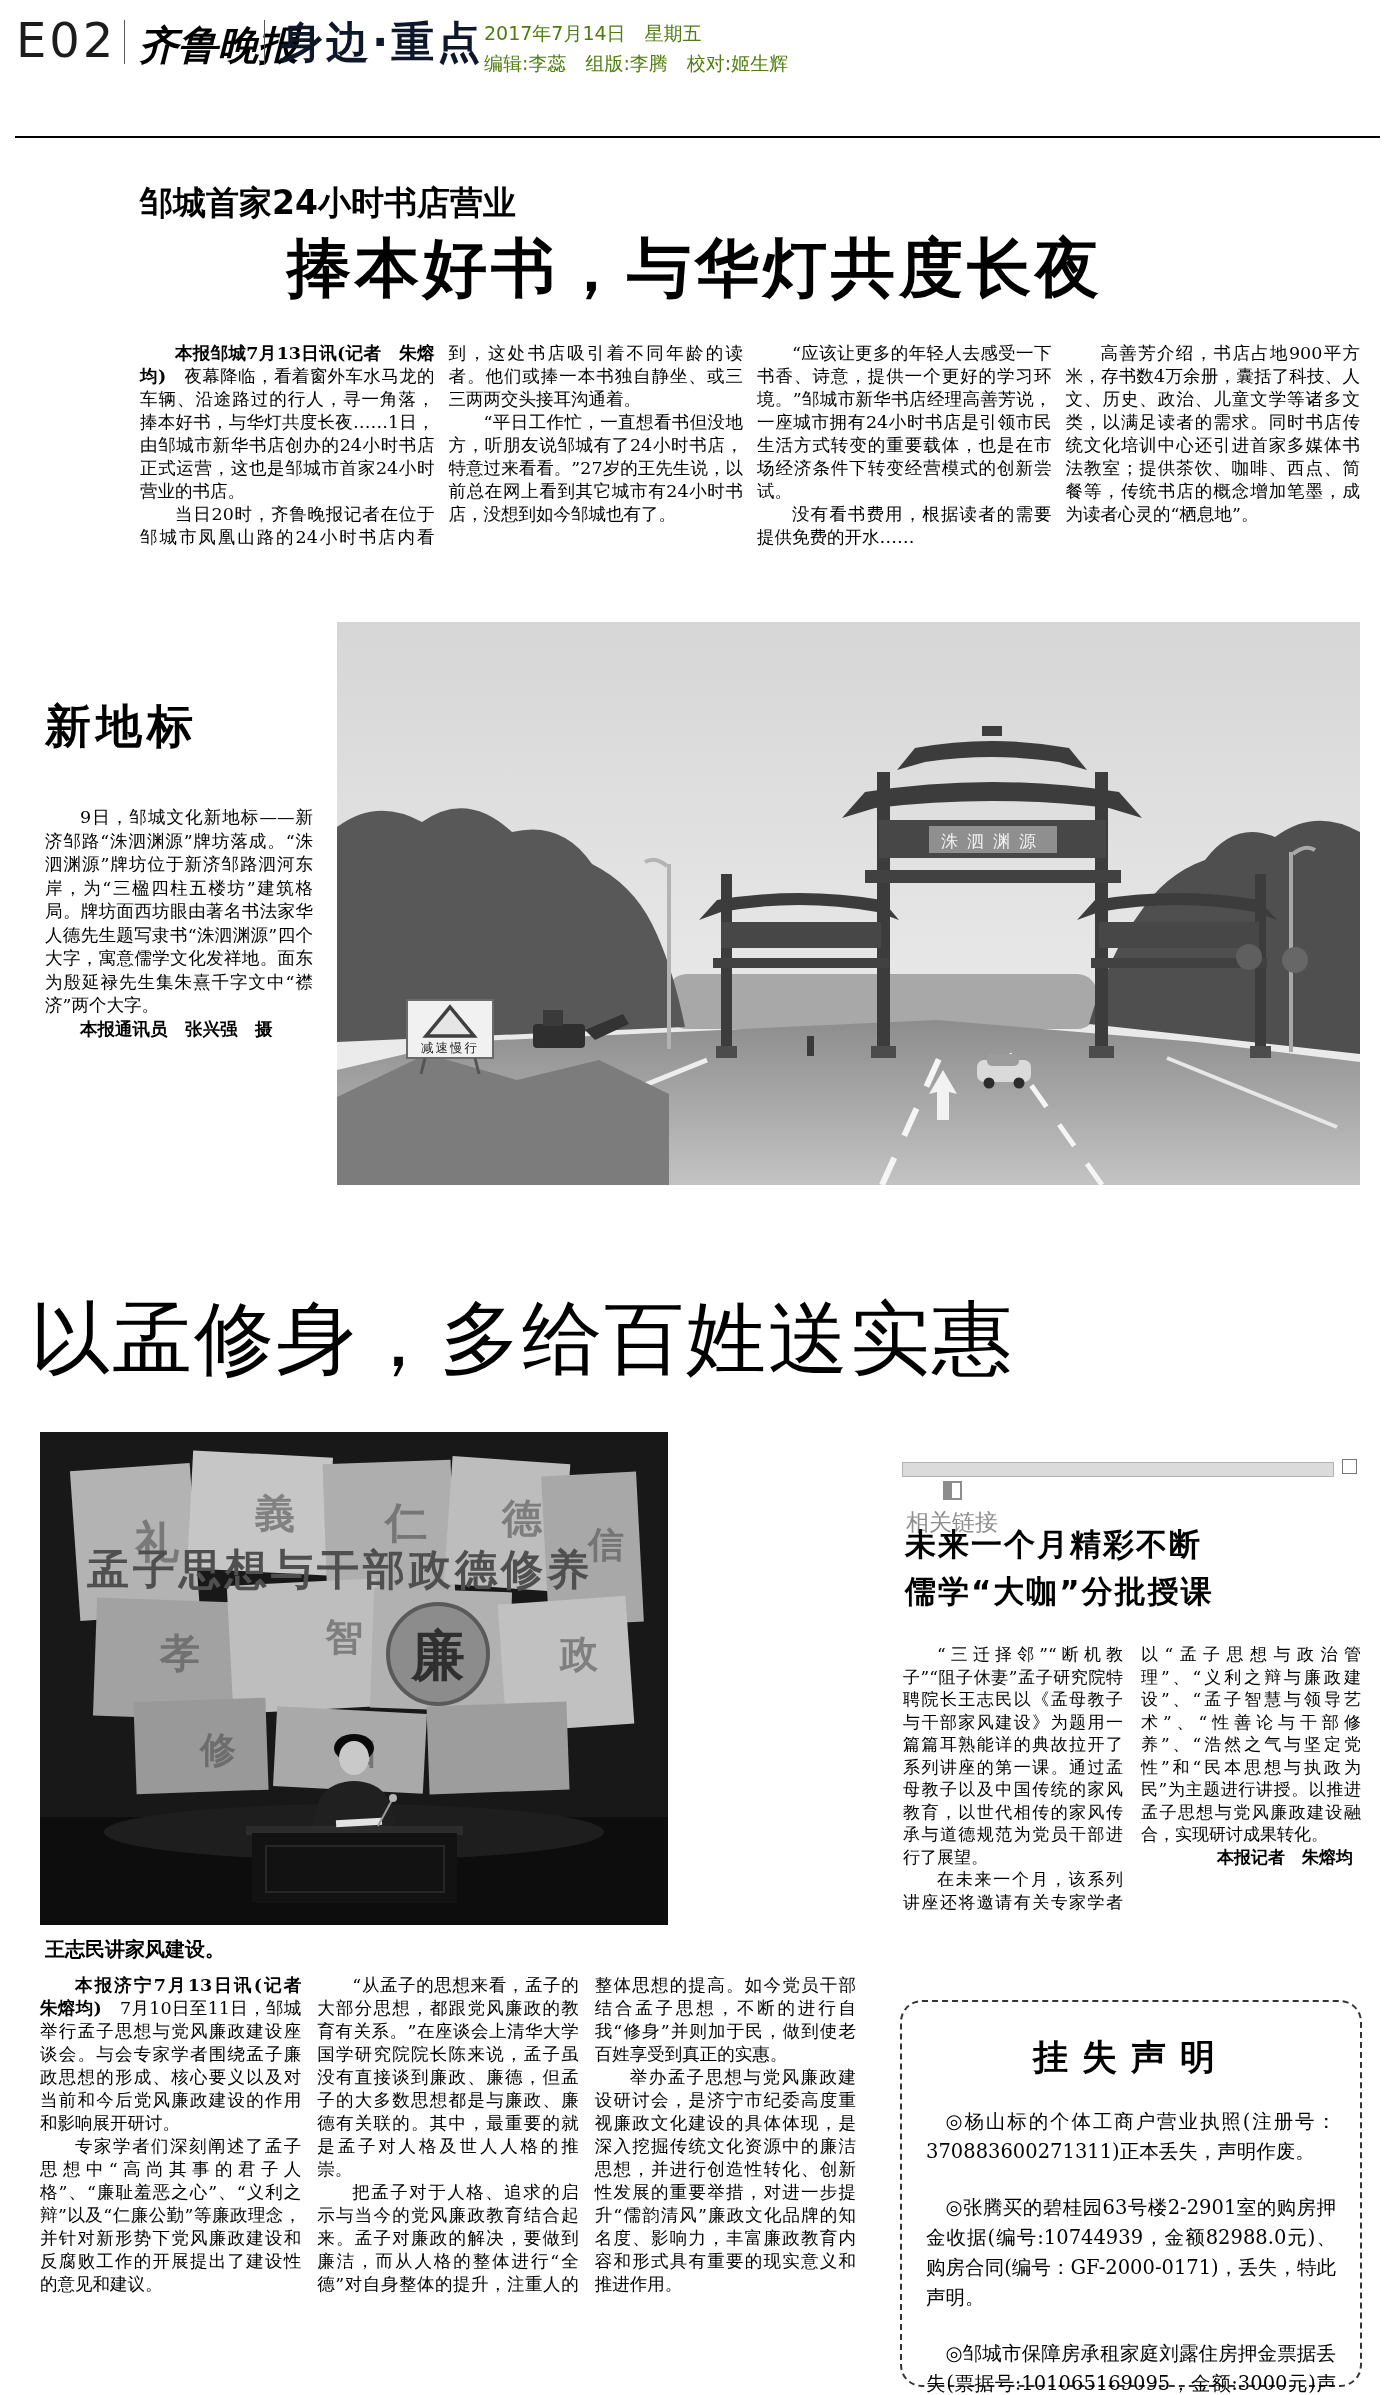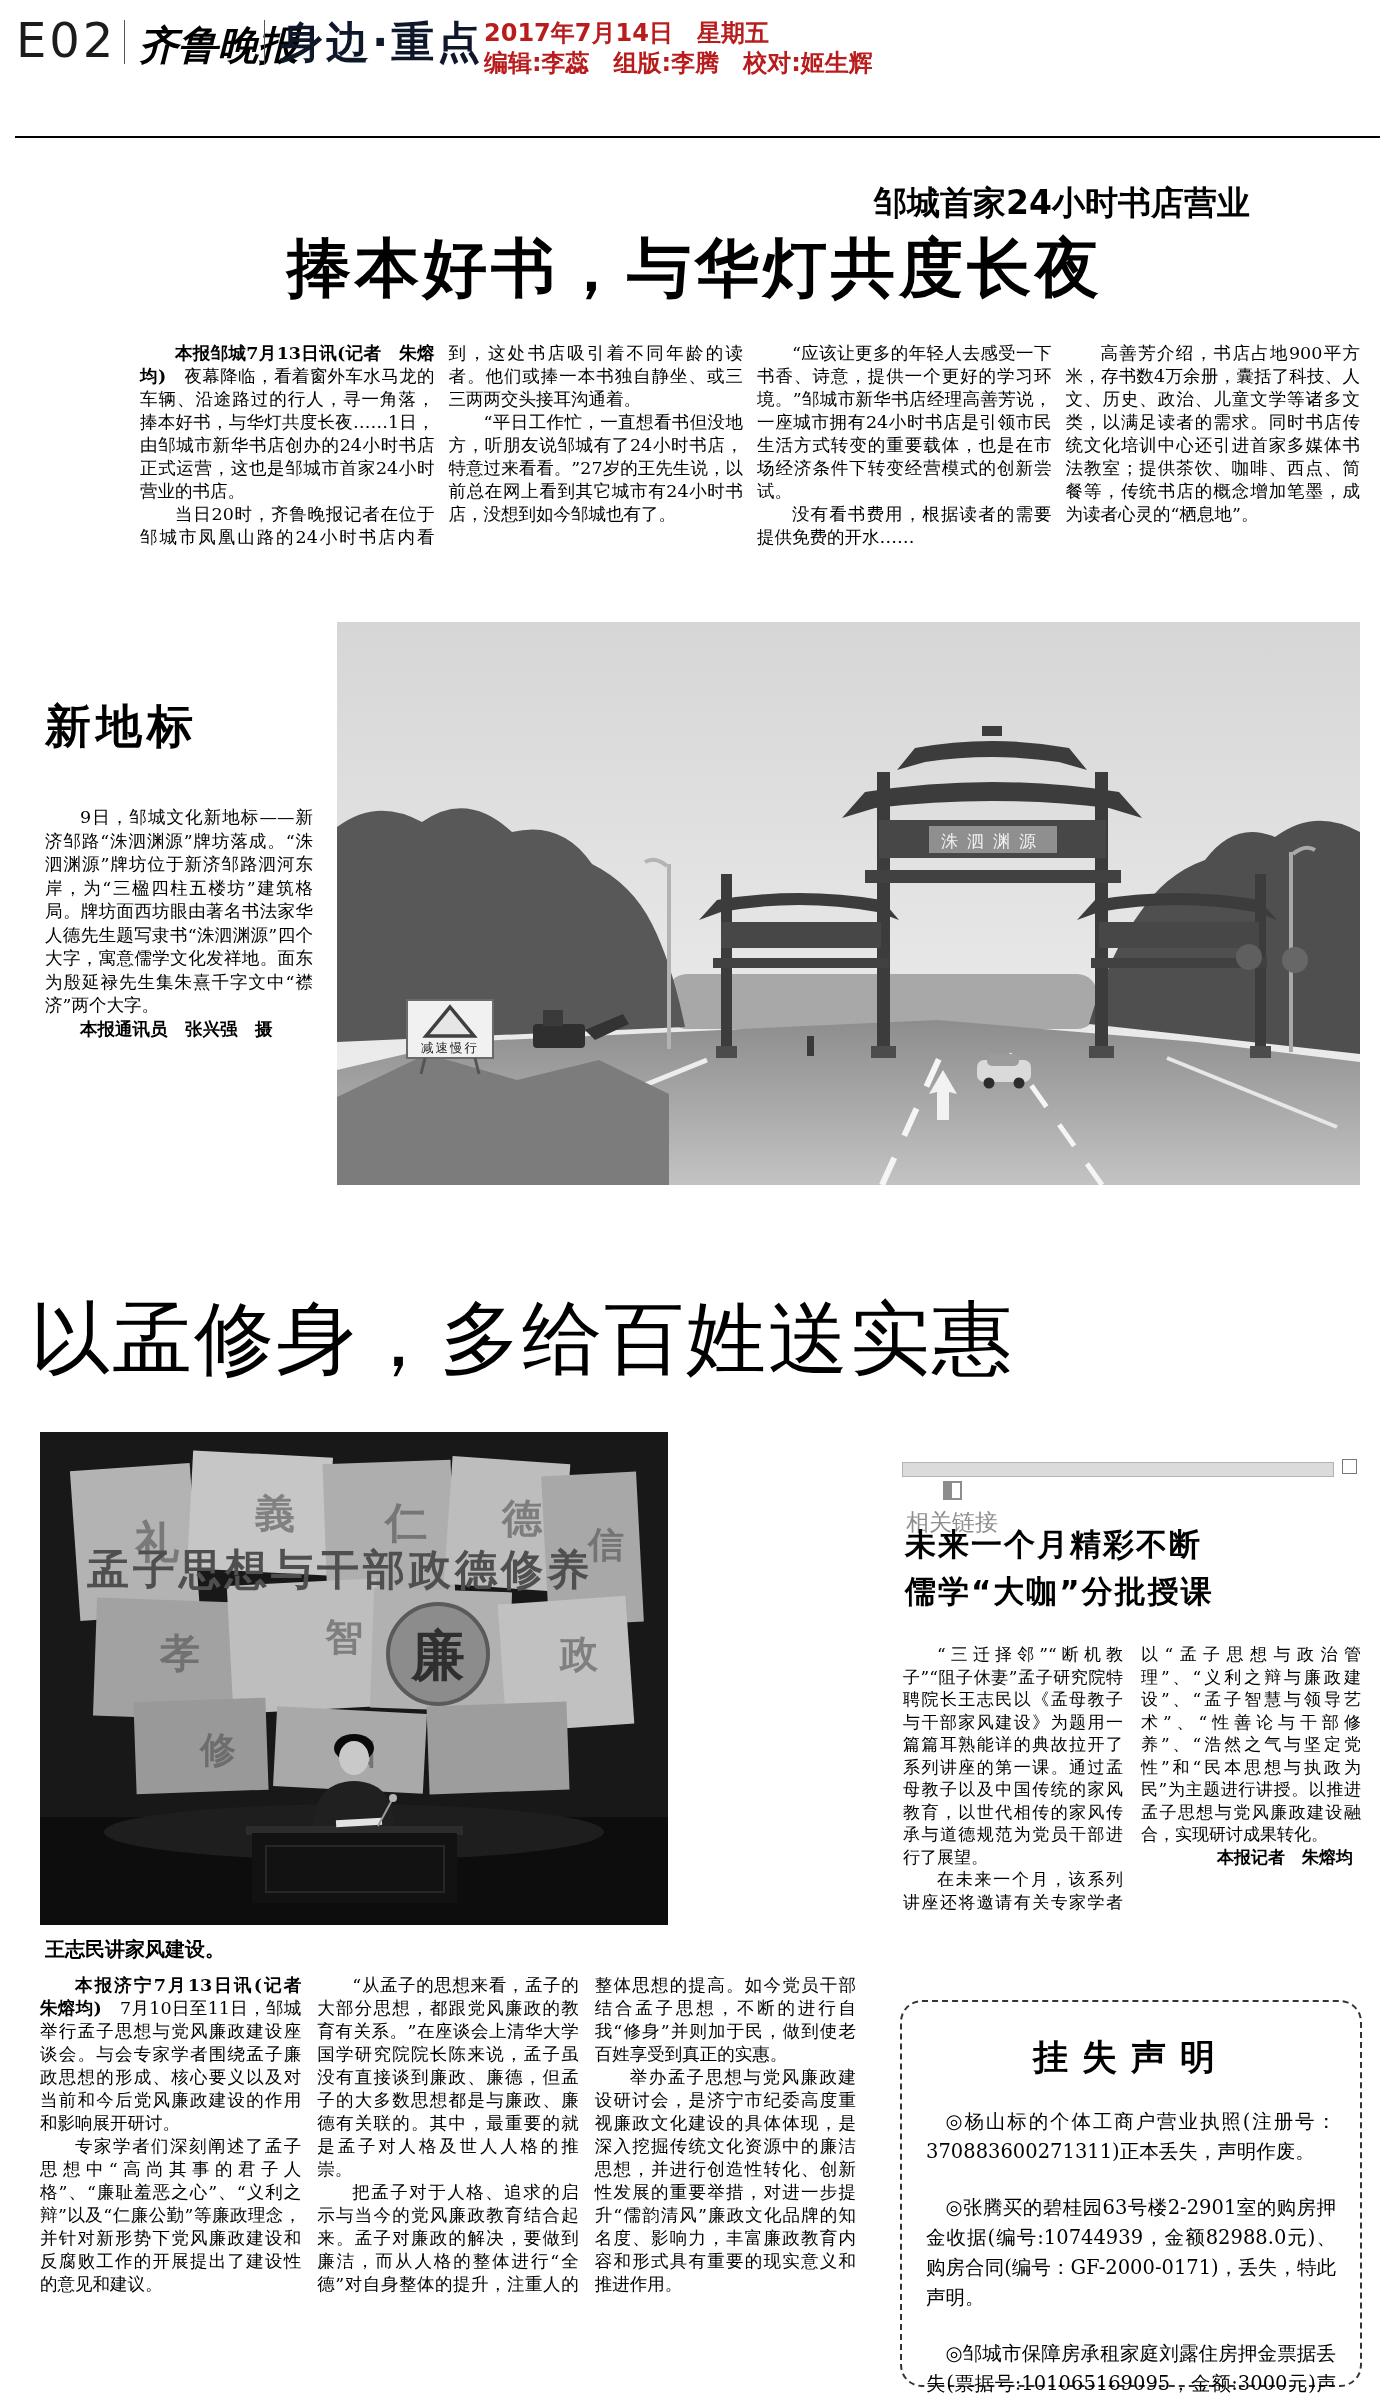--- a/index.html
+++ b/index.html
@@ -6,25 +6,25 @@
   .page{position:relative;width:1395px;height:2395px;background:#fff;color:#000;
         font-family:"DejaVu Serif","Liberation Serif",serif;overflow:hidden;}
   .abs{position:absolute;}
   .sans{font-family:"DejaVu Sans","Liberation Sans",sans-serif;}
 
   
   #hdr-page{left:16px;top:12px;font-size:48px;letter-spacing:3px;color:#1c1c1c;}
   .hdr-sep{width:1px;height:44px;background:#555;top:20px;}
   #hdr-logo{left:138px;top:18px;font-size:40px;font-weight:bold;font-style:italic;color:#000000;}
   #hdr-section{left:280px;top:14px;font-size:43px;font-weight:bold;letter-spacing:3px;color:#0f172a;}
-  #hdr-dates{left:484px;top:18px;font-size:24px;line-height:30px;color:#b91c1c;font-weight:bold;}
+  #hdr-dates{left:484px;top:18px;font-size:19px;line-height:30px;color:#4d7c0f;}
   #top-rule{left:15px;top:136px;width:1365px;height:2px;background:#000;}
 
   
-  #a1-kicker{left:140px;top:181px;width:1110px;text-align:right;font-size:33px;font-weight:bold;}
+  #a1-kicker{left:140px;top:181px;width:1110px;text-align:left;font-size:33px;font-weight:bold;}
   #a1-headline{left:82px;top:225px;width:1226px;text-align:center;font-size:64px;font-weight:bold;letter-spacing:4px;white-space:nowrap;}
   #a1-body{left:140px;top:342px;width:1220px;height:264px;column-count:4;column-gap:14px;
            font-size:17.5px;line-height:23px;text-align:justify;}
   .para{margin:0;text-indent:2em;}
 
   
   #photo1{left:337px;top:622px;width:1023px;height:563px;}
 
   
   #lm-head{left:45px;top:696px;font-size:46px;font-weight:bold;letter-spacing:5px;}

